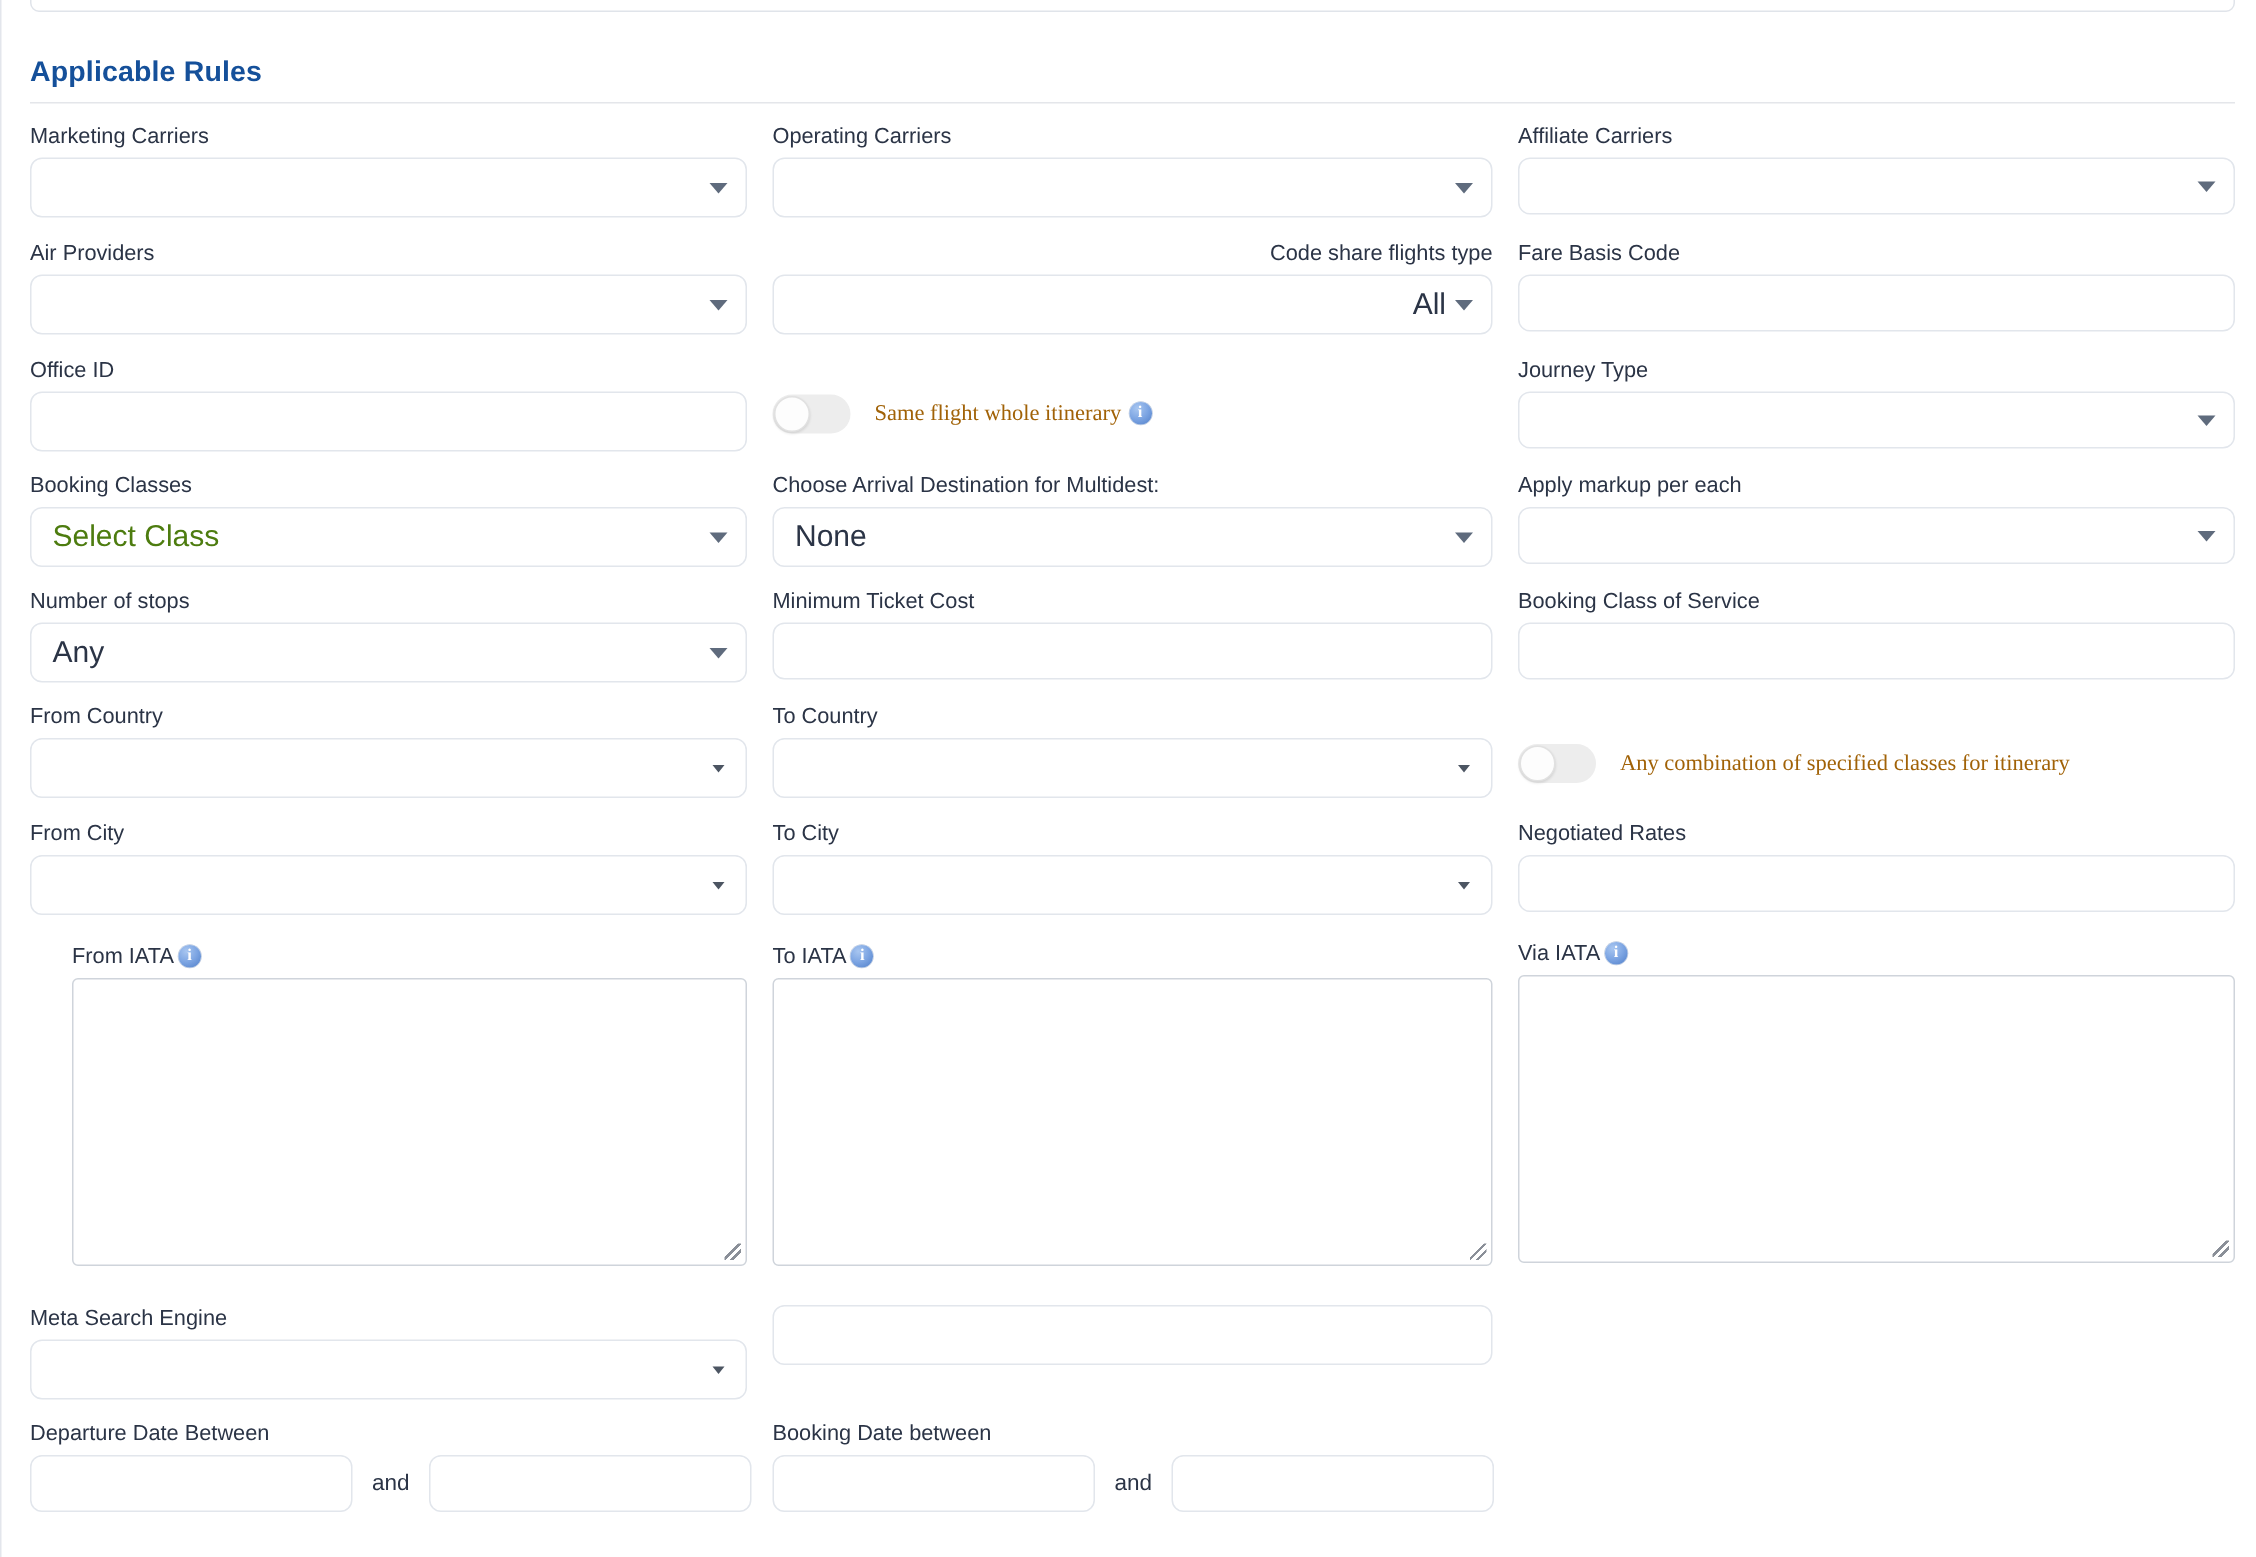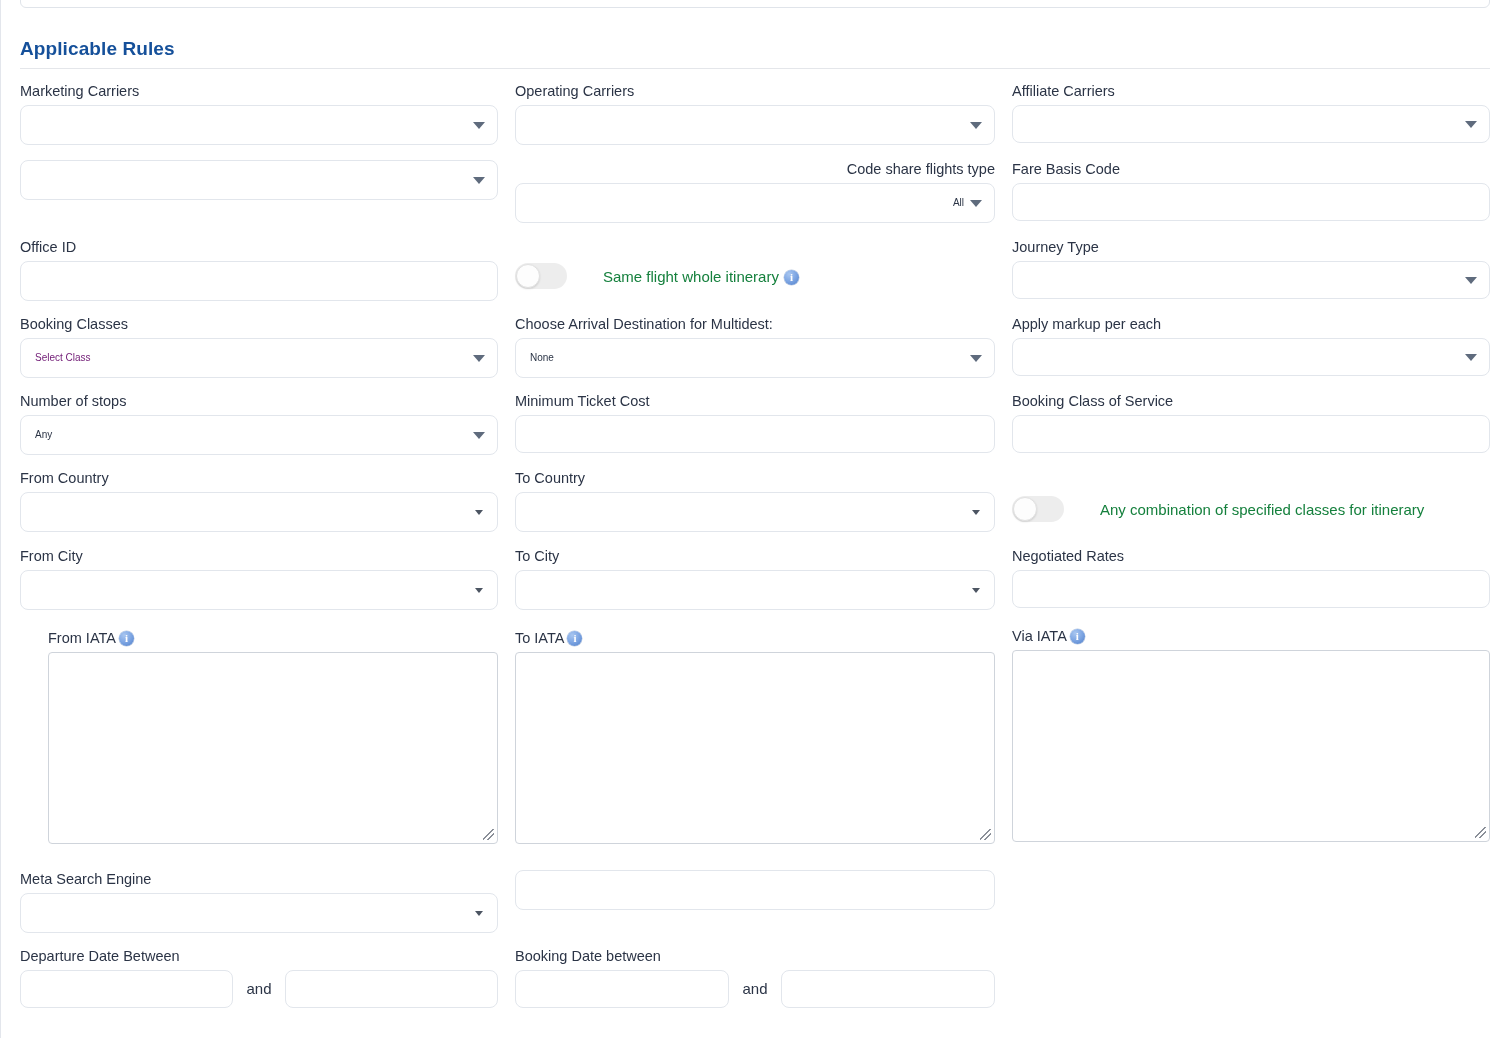--- a/index.html
+++ b/index.html
@@ -99,36 +99,36 @@
     line-height: 16px;
   }
 
   
   .ctl {
     width: 100%;
     background: #fff;
     border: 1px solid #e2e6ec;
     border-radius: 8px;
     font-family: "Liberation Sans", sans-serif;
-    font-size: 10px;
+    font-size: 20px;
     color: #2b3446;
     outline: none;
     display: block;
   }
   .ctl-input { height: 38px; padding: 0 12px; }
   .ctl-select {
     height: 38px;
     padding: 0 30px 0 14px;
     line-height: 36px;
     position: relative;
     cursor: pointer;
   }
   .ctl-select.tall { height: 40px; line-height: 38px; }
   .ctl-select .val { color: #2b3446; }
-  .ctl-select .val.placeholder { color: #701a75; text-align: center; }
+  .ctl-select .val.placeholder { color: #4d7c0f; text-align: center; }
 
   
   .chev {
     position: absolute;
     right: 12px;
     top: 50%;
     margin-top: -3px;
     width: 0; height: 0;
     border-left: 6px solid transparent;
     border-right: 6px solid transparent;
@@ -176,24 +176,25 @@
   .toggle .knob {
     position: absolute;
     left: 1px; top: 1px;
     width: 24px; height: 24px;
     border-radius: 50%;
     background: #fdfdfd;
     border: 1px solid #e1e1e1;
     box-shadow: 0 1px 2px rgba(0,0,0,.12);
   }
   .toggle-label {
-    margin-left: 36px;
+    margin-left: 16px;
     font-size: 15px;
-    color: #15803d;
+    color: #a16207;
     white-space: nowrap;
+    font-family: Liberation Serif, serif;
   }
   .toggle-label .info-icon { vertical-align: -3px; margin-left: 5px; }
 
   .and-word {
     font-size: 15px;
     color: #2b3446;
     line-height: 38px;
     display: inline-block;
   }
   .pair { display: flex; }
@@ -231,20 +232,21 @@
 
     <div class="field" style="left:1012px; top:4px; width:478px;">
       <span class="label">Affiliate Carriers</span>
       <div class="ctl ctl-select">
         <span class="val"></span>
         <span class="chev"></span>
       </div>
     </div>
 
     <div class="field" style="left:20px; top:82px; width:478px;">
+      <span class="label">Air Providers</span>
       <div class="ctl ctl-select tall">
         <span class="val"></span>
         <span class="chev"></span>
       </div>
     </div>
 
     <div class="field" style="left:515px; top:82px; width:480px;text-align:right;">
       <span class="label">Code share flights type</span>
       <div class="ctl ctl-select tall">
         <span class="val">All</span>

